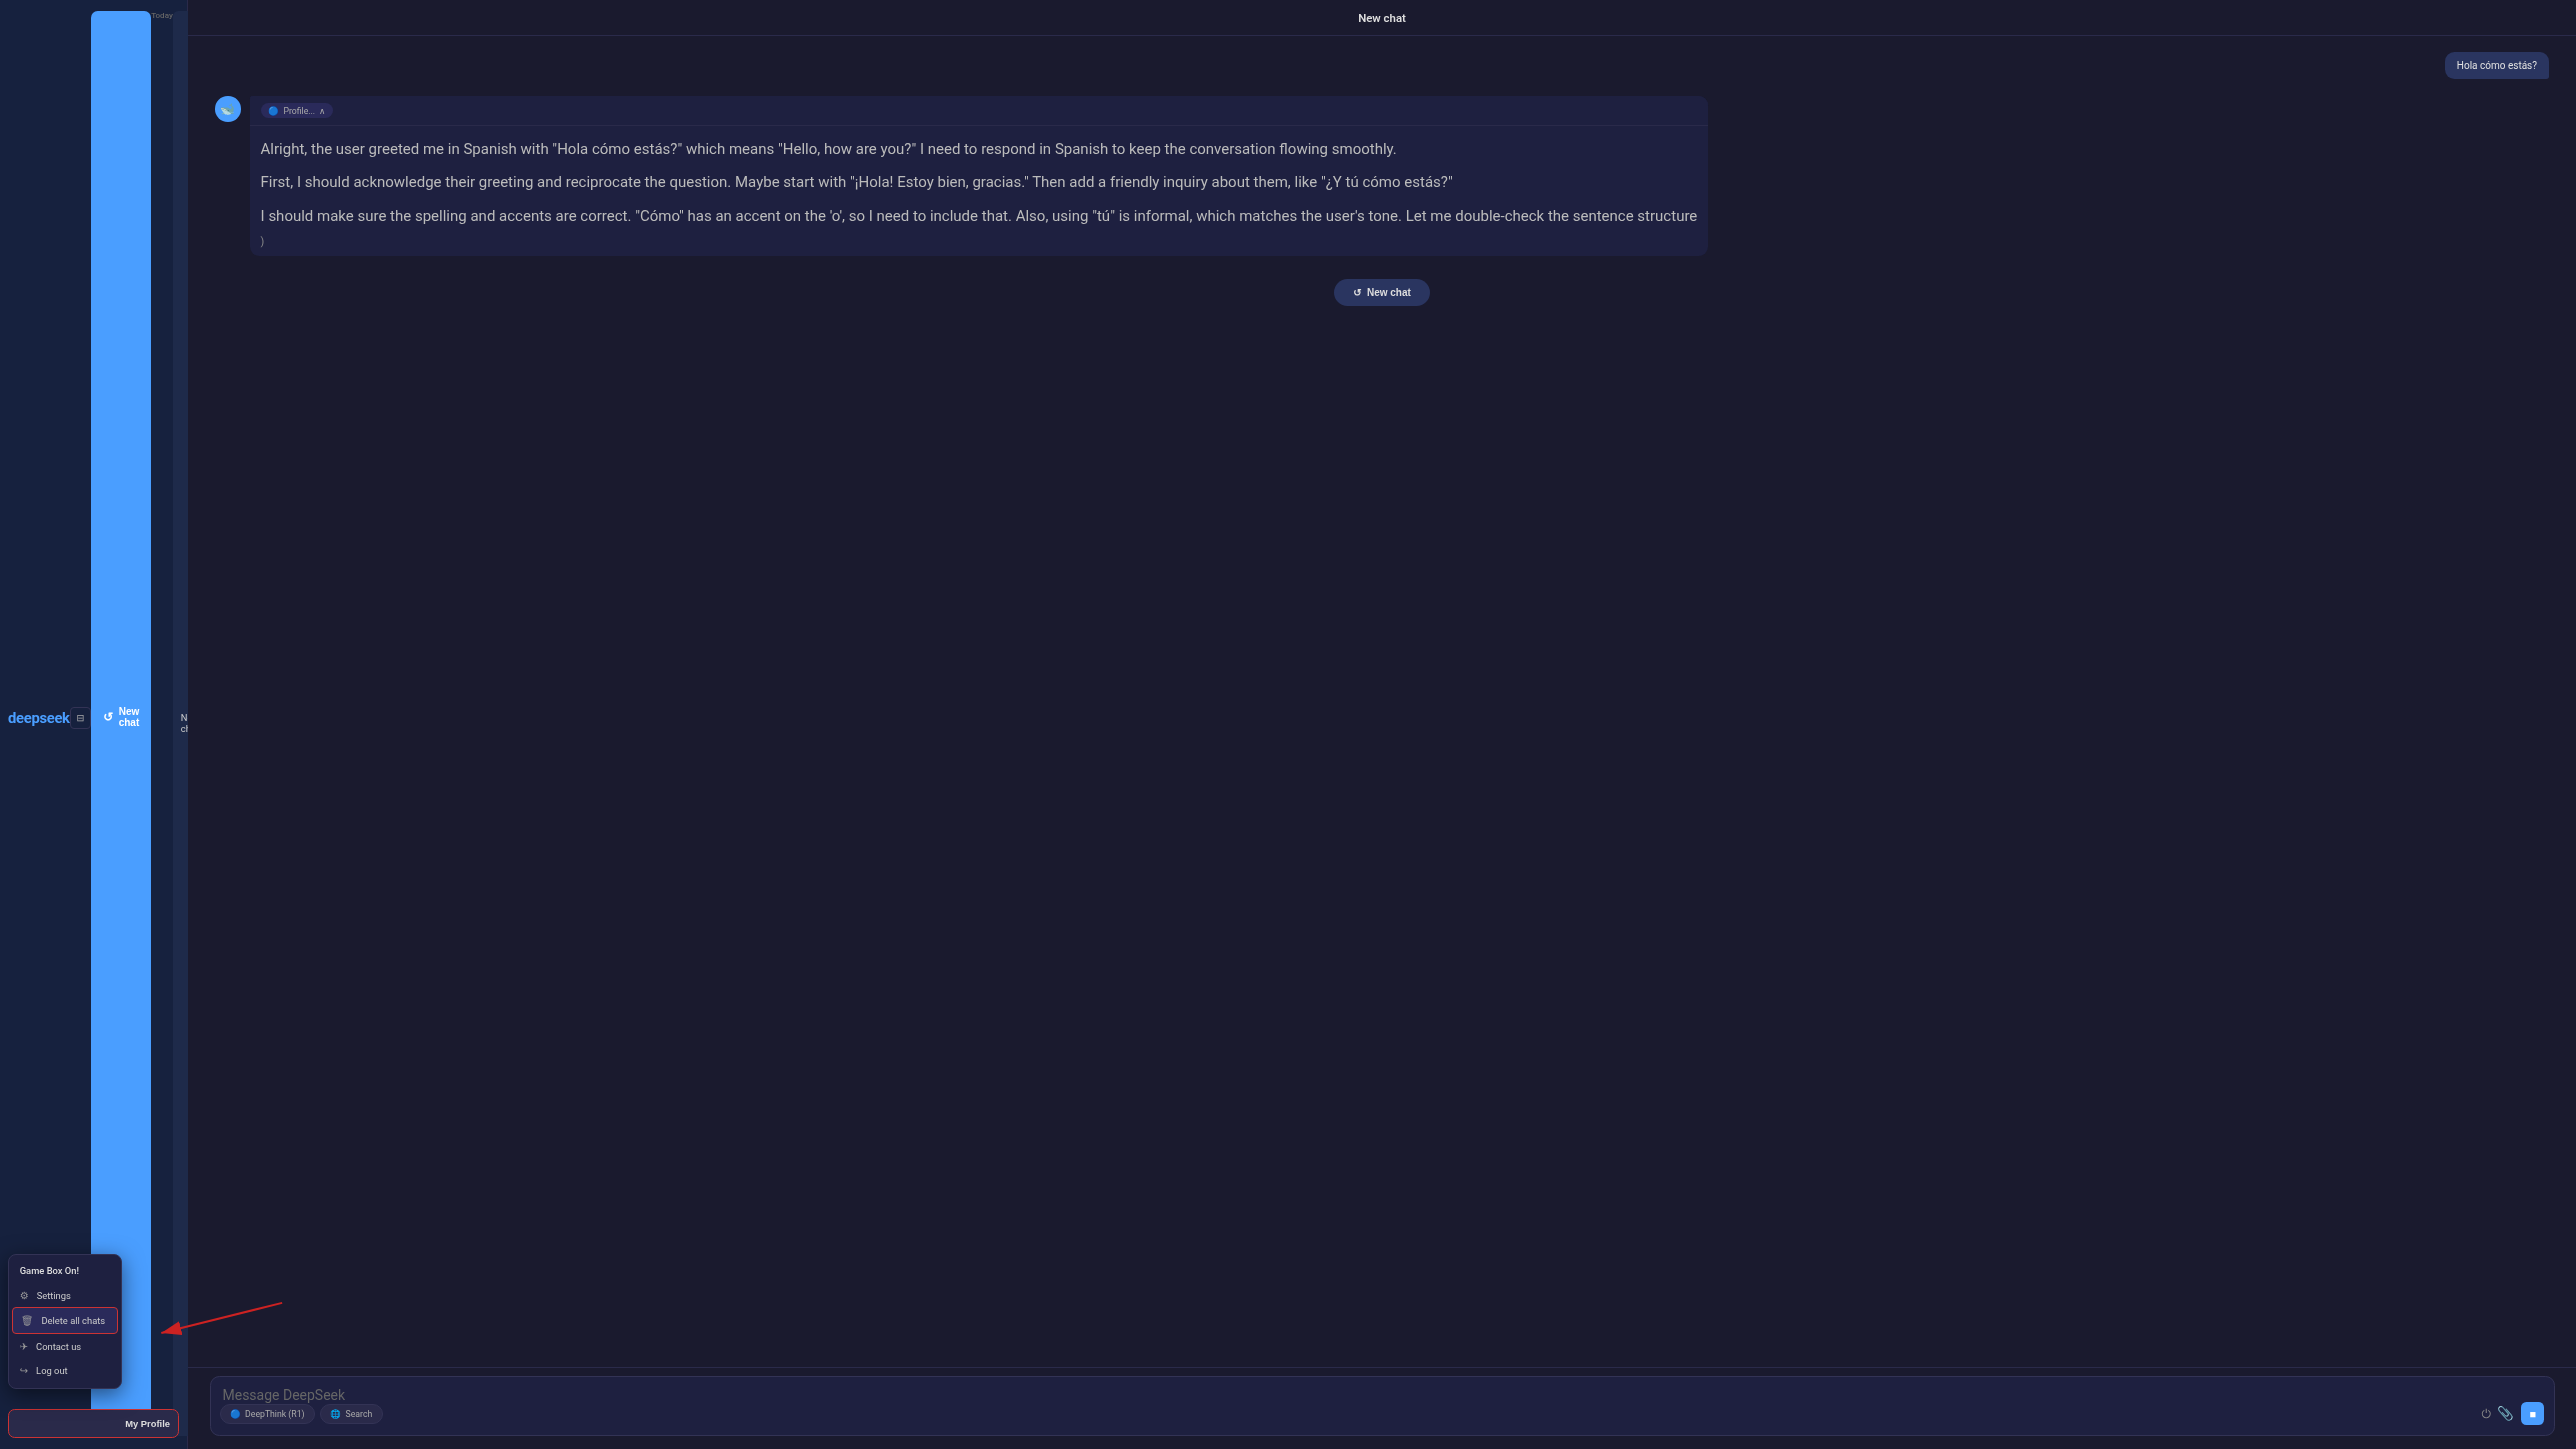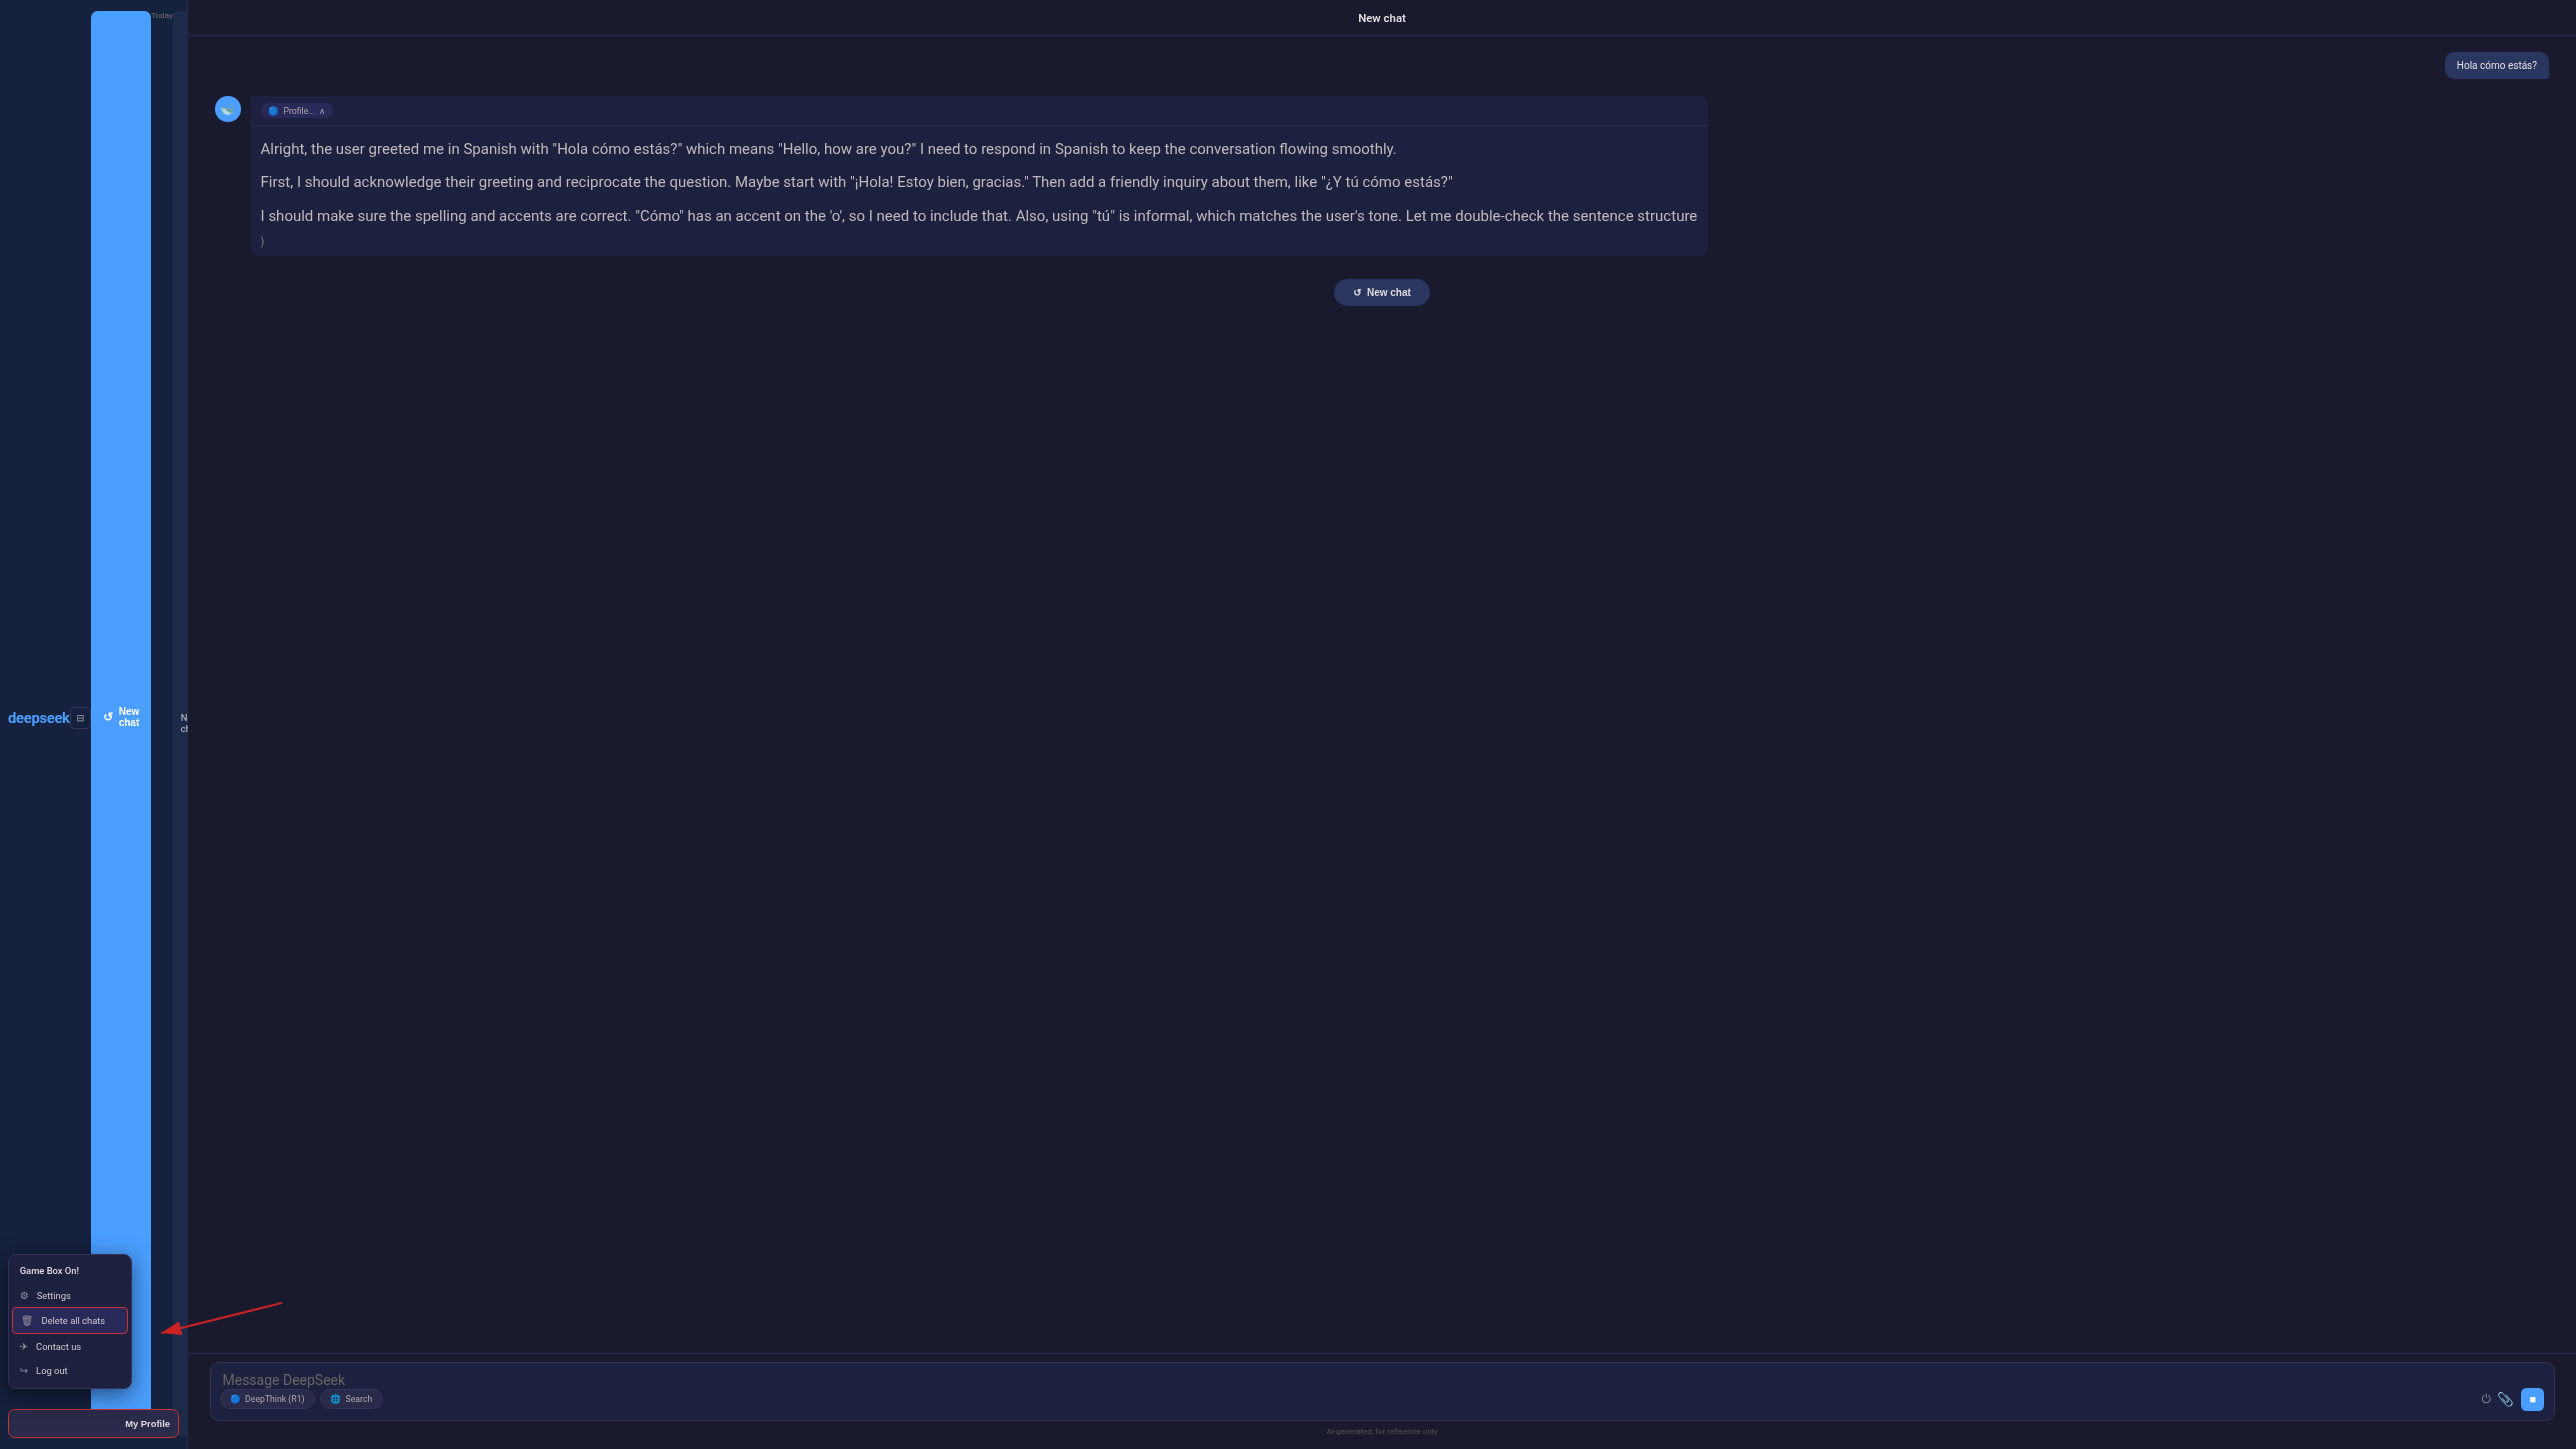--- a/index.html
+++ b/index.html
@@ -103,21 +103,21 @@
 
     
     .context-menu {
       position: absolute;
       bottom: 60px;
       left: 8px;
       background: #1e2040;
       border: 0.7px solid #333355;
       border-radius: 8px;
       padding: 5.4px 0;
-      width: 124px;
+      width: 114px;
       z-index: 100;
       box-shadow: 0 5.4px 21.5px rgba(0,0,0,0.5);
     }
 
     .context-menu-item {
       display: flex;
       align-items: center;
       gap: 8px;
       padding: 6.7px 10.7px;
       cursor: pointer;
@@ -501,16 +501,15 @@
           <div class="input-right-actions">
             <span class="power-icon">⏻</span>
             <span class="attach-icon">📎</span>
             <button class="send-btn">
               <span>■</span>
             </button>
           </div>
         </div>
       </div>
     </div>
-    <div class="disclaimer">AI-generated, for reference only</div>
   </div>
 </div>
 
 
 </body></html>

